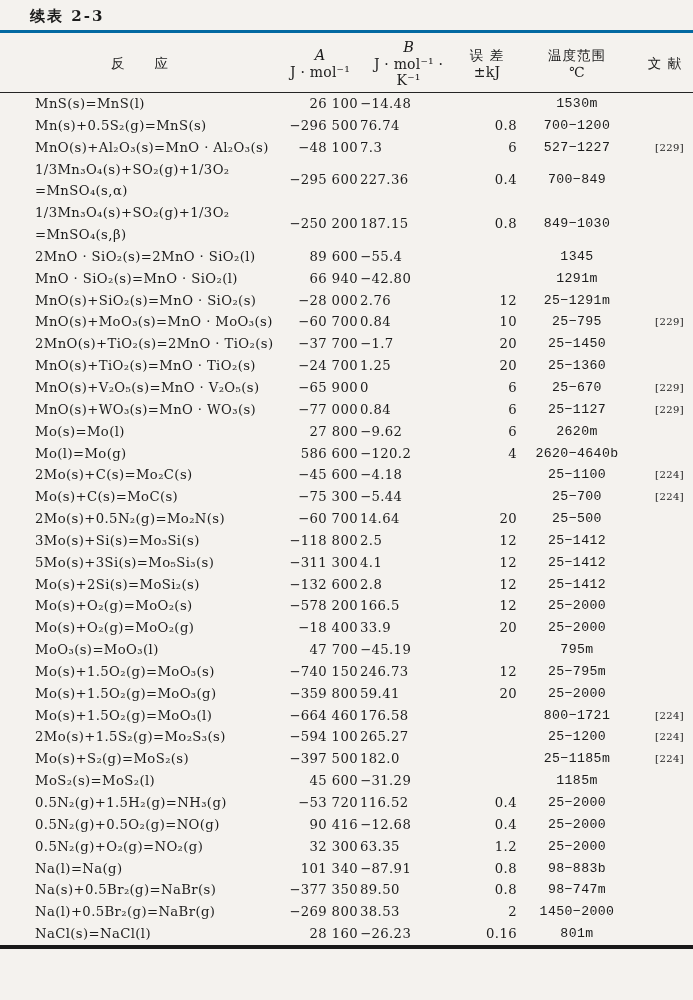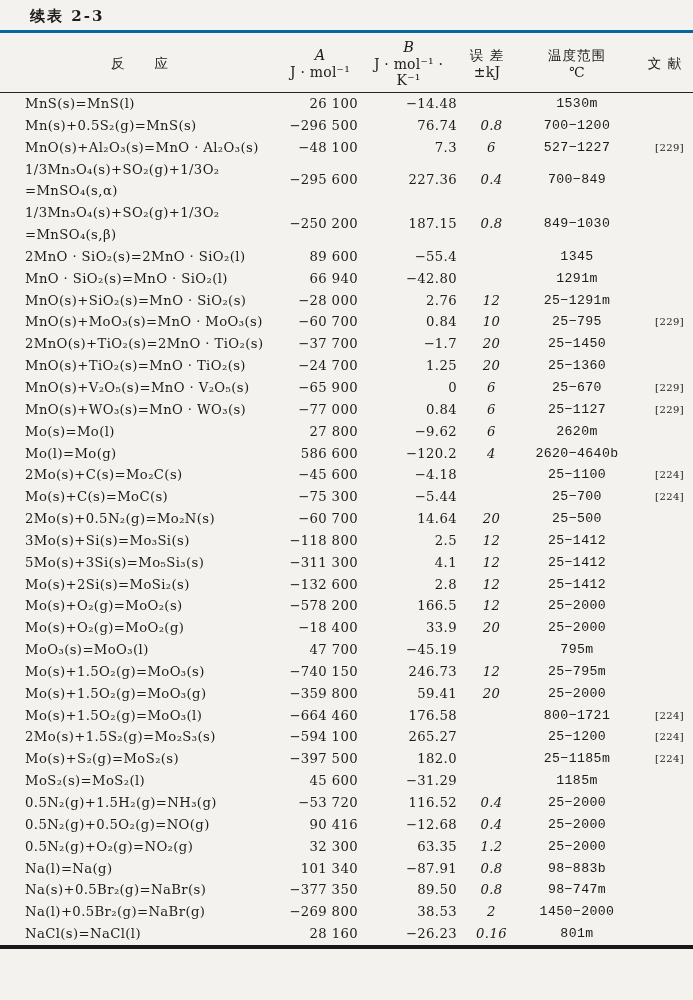--- a/index.html
+++ b/index.html
@@ -65,26 +65,26 @@
   }
   tbody td {
     font-size: 13.2px;
     line-height: 21.85px;
     vertical-align: middle;
     padding: 0;
     letter-spacing: 0.4px;
   }
   td.c-reaction {
     text-align: left;
-    padding-left: 25px;
+    padding-left: 35px;
     white-space: pre-line;
   }
   td.c-a   { text-align: right; padding-right: 2px; }
-  td.c-b   { text-align: right; }
-  td.c-err { text-align: center; padding-left: 9px; font-style: italic; }
+  td.c-b   { text-align: left; }
+  td.c-err { text-align: right; padding-left: 9px; }
   td.c-range { text-align: center; font-family: Liberation Mono, monospace; }
   td.c-ref { text-align: right; padding-right: 9px; font-size: 10px; }
 </style>
 </head>
 <body>
 
 <div class="page">
 
   <div class="title">续表 2-3</div>
 

